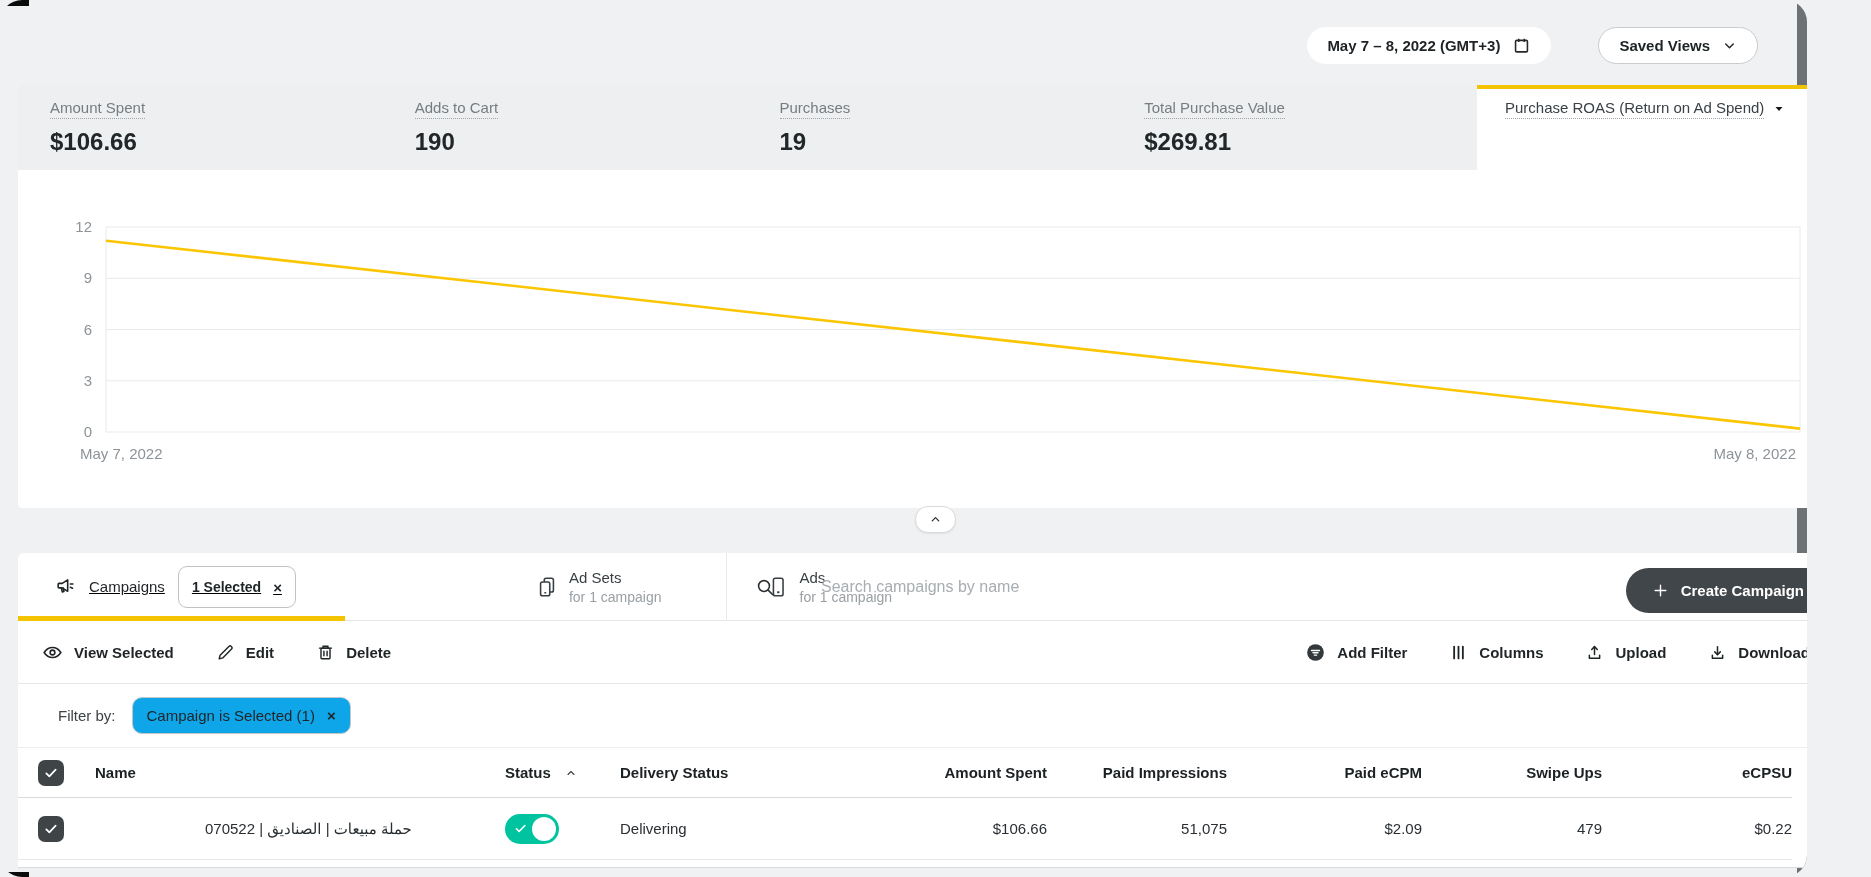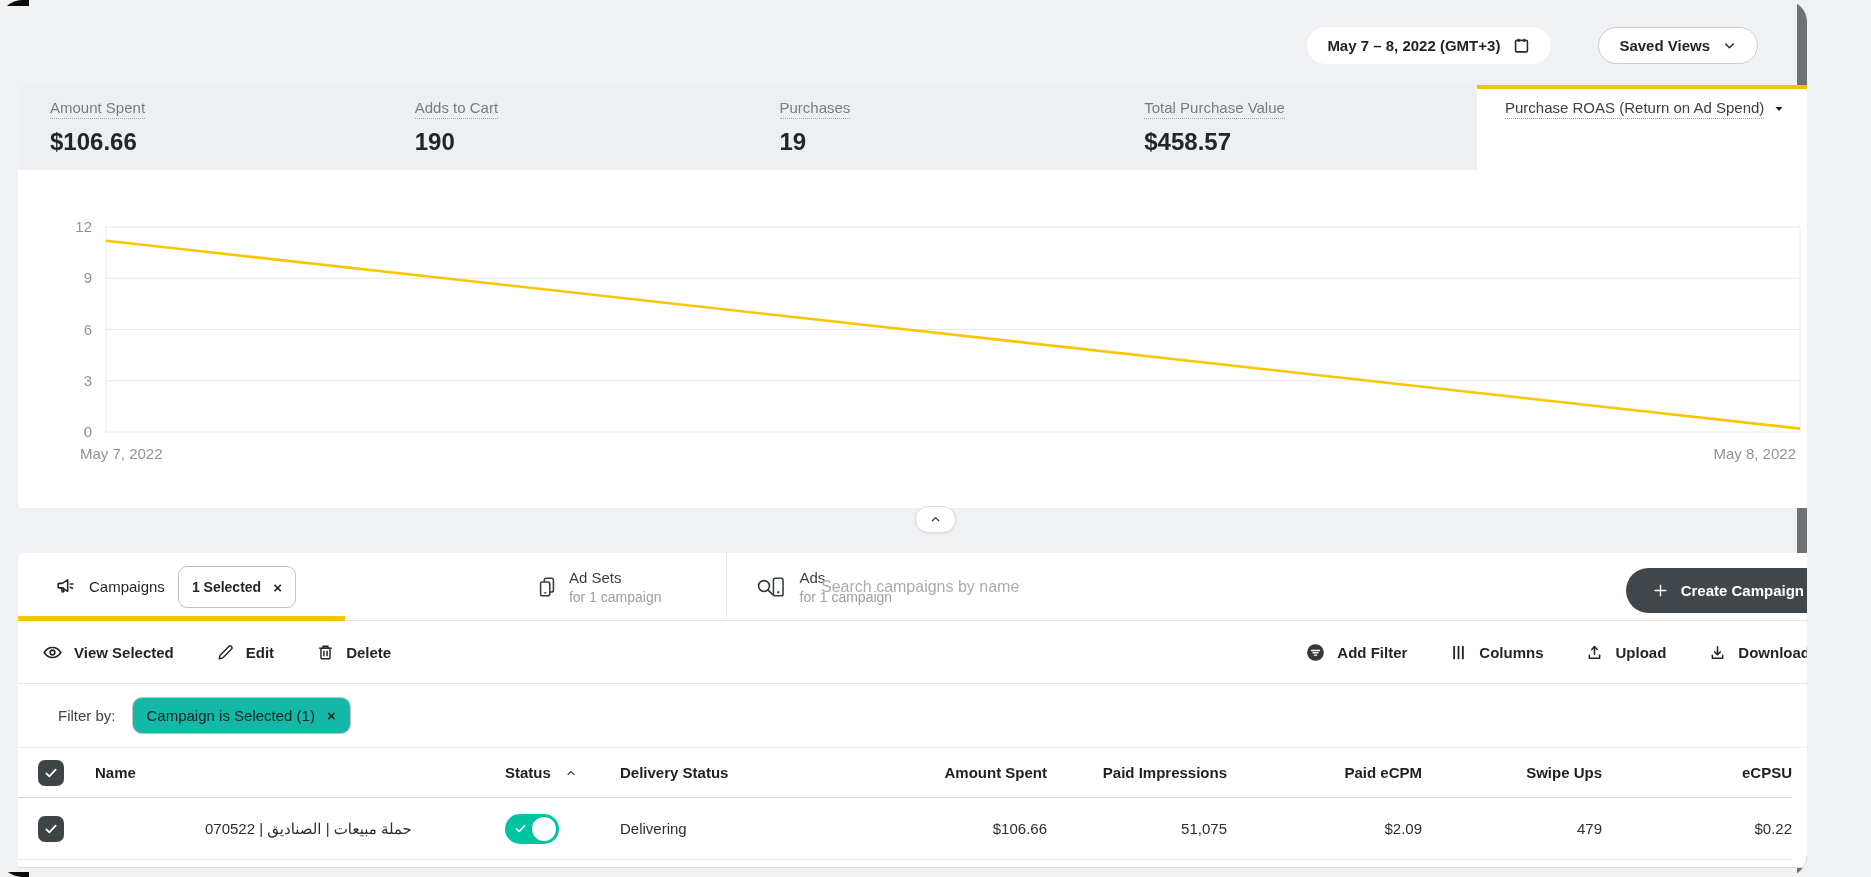--- a/index.html
+++ b/index.html
@@ -30,21 +30,21 @@
   .chart-svg { position:absolute; left:0; top:85px; }
 
   
   .collapse-btn { position:absolute; left:915px; top:506px; width:41px; height:27px; background:#fff; border:1px solid #d8dbdd; border-radius:13px; display:flex; align-items:center; justify-content:center; cursor:pointer; box-shadow:0 1px 2px rgba(0,0,0,.07); z-index:5; }
 
   
   .panel { position:absolute; left:18px; top:553px; width:1834px; height:315px; background:#fff; border-radius:6px 6px 0 0; border-bottom:1px solid #d9dcde; }
 
   .tabstrip { position:relative; height:68px; border-bottom:1px solid #e4e6e8; display:flex; align-items:center; }
   .tab { display:flex; align-items:center; cursor:pointer; }
-  .tab-campaigns { margin-left:37px; gap:13px; }
+  .tab-campaigns { margin-left:37px; gap:13px;text-decoration:underline; }
   .tab-label { font-size:15px; font-weight:500; color:#1f2427; }
   .chip { display:flex; align-items:flex-end; gap:12px; border:1px solid #bfc3c5; border-radius:9px; padding:12px 13px; font-size:14px; font-weight:600; color:#1f2427; background:#fff; }
   .chip-x { font-size:15px; font-weight:700; color:#1f2427; cursor:pointer; line-height:1; }
   .tab-stacked { gap:11px; }
   .tab-ad-sets { margin-left:240px; }
   .tab-ads { margin-left:105px; }
   .tab-title { font-size:15px; font-weight:500; color:#383f43; }
   .tab-sub { font-size:14px; color:#9aa0a4; margin-top:3px; }
   .tab-divider { position:absolute; left:708px; top:0; bottom:0; width:1px; background:#e8eaec; }
   .active-underline { position:absolute; left:0; bottom:-1px; width:327px; height:5px; background:#f5c400; }
@@ -53,21 +53,21 @@
   .search-input::placeholder { color:#a7adb0; }
   .create-btn { position:absolute; right:22px; top:15px; height:45px; border:none; border-radius:23px; background:#41464a; color:#fff; display:flex; align-items:center; gap:12px; padding:0 26px; font-size:15px; font-weight:700; cursor:pointer; font-family:"Liberation Sans",sans-serif; }
 
   .toolbar { height:63px; display:flex; align-items:center; border-bottom:1px solid #e4e6e8; }
   .tool-item { display:flex; align-items:center; gap:11px; font-size:15px; font-weight:700; color:#1f2427; cursor:pointer; background:none; border:none; font-family:"Liberation Sans",sans-serif; }
   .tool-left { display:flex; gap:42px; margin-left:24px; }
   .tool-right { display:flex; gap:42px; margin-left:auto; margin-right:42px; }
 
   .filterrow { height:64px; display:flex; align-items:center; padding-left:40px; border-bottom:1px solid #eceeef; }
   .filter-label { font-size:15px; color:#3c4246; }
-  .filter-chip { display:flex; align-items:center; gap:12px; margin-left:16px; border:1px solid #c3c7c9; border-radius:10px; padding:9px 14px; font-size:15px; color:#1f2427; cursor:pointer; background:#14b8a6; }
+  .filter-chip { display:flex; align-items:center; gap:12px; margin-left:16px; border:1px solid #c3c7c9; border-radius:10px; padding:9px 14px; font-size:15px; color:#1f2427; cursor:pointer; background:#0ea5e9; }
 
   .tgrid { display:grid; grid-template-columns:77px 392px 131px 180px 249px 180px 195px 180px 190px; align-items:center; width:1774px; }
   .thead { height:50px; border-bottom:1px solid #d8dbdd; font-size:15px; font-weight:600; color:#1c2124; }
   .trow { height:62px; border-bottom:1px solid #e6e8ea; font-size:15px; color:#2a2f33; }
   .c-check { padding-left:20px; }
   .c-name-h { padding-left:0; }
   .c-name { padding-left:110px; }
   .c-status { padding-left:18px; display:flex; align-items:center; gap:14px; }
   .c-delivery { padding-left:2px; }
   .num { text-align:right; }
@@ -119,21 +119,21 @@
       <div class="metric-card">
         <span class="m-label">Adds to Cart</span>
         <div class="m-value">190</div>
       </div>
       <div class="metric-card">
         <span class="m-label">Purchases</span>
         <div class="m-value">19</div>
       </div>
       <div class="metric-card">
         <span class="m-label">Total Purchase Value</span>
-        <div class="m-value">$458.57</div>
+        <div class="m-value">$269.81</div>
       </div>
     </div>
     <div class="metric-card selected">
       <div class="roas-label-row">
         <span class="m-label">Purchase ROAS (Return on Ad Spend)</span>
         <span class="icon">
           <svg width="12" height="12" viewBox="0 0 24 24">
               <path d="M5 8l7 8 7-8z" fill="#16191b"></path>
             </svg>
         </span>

